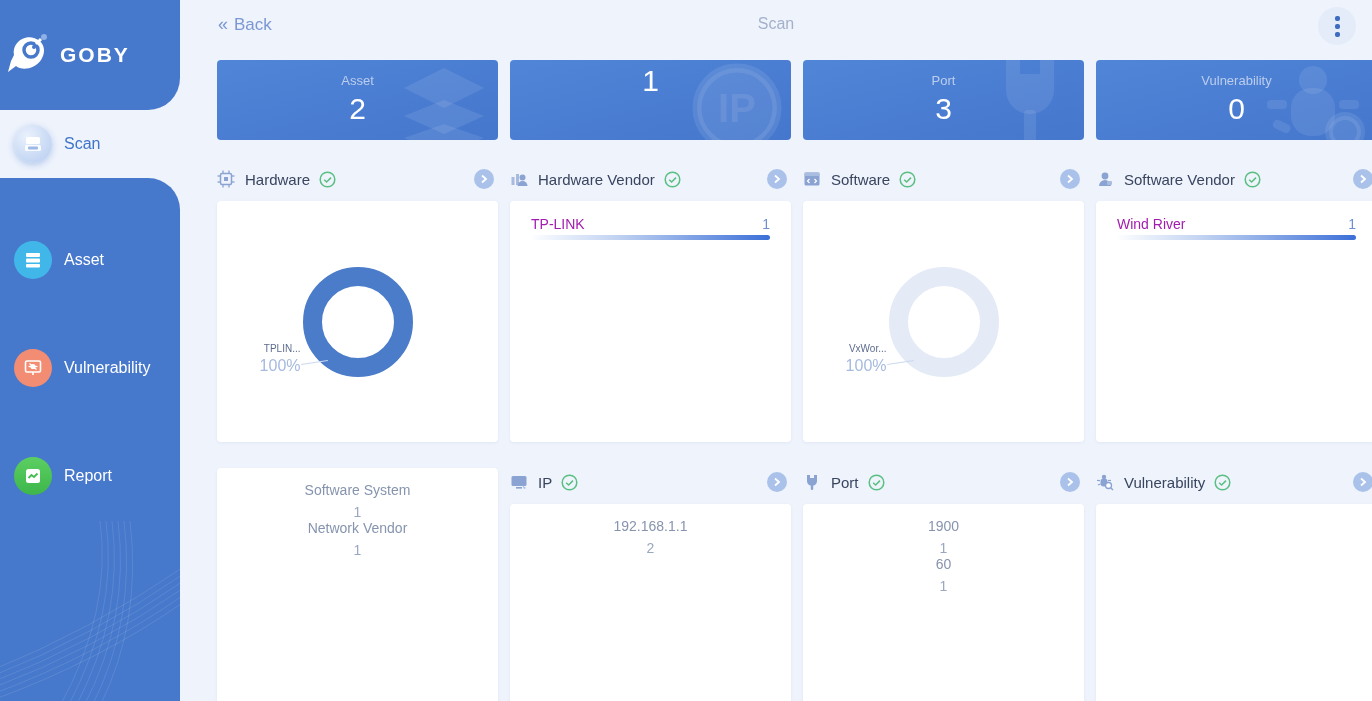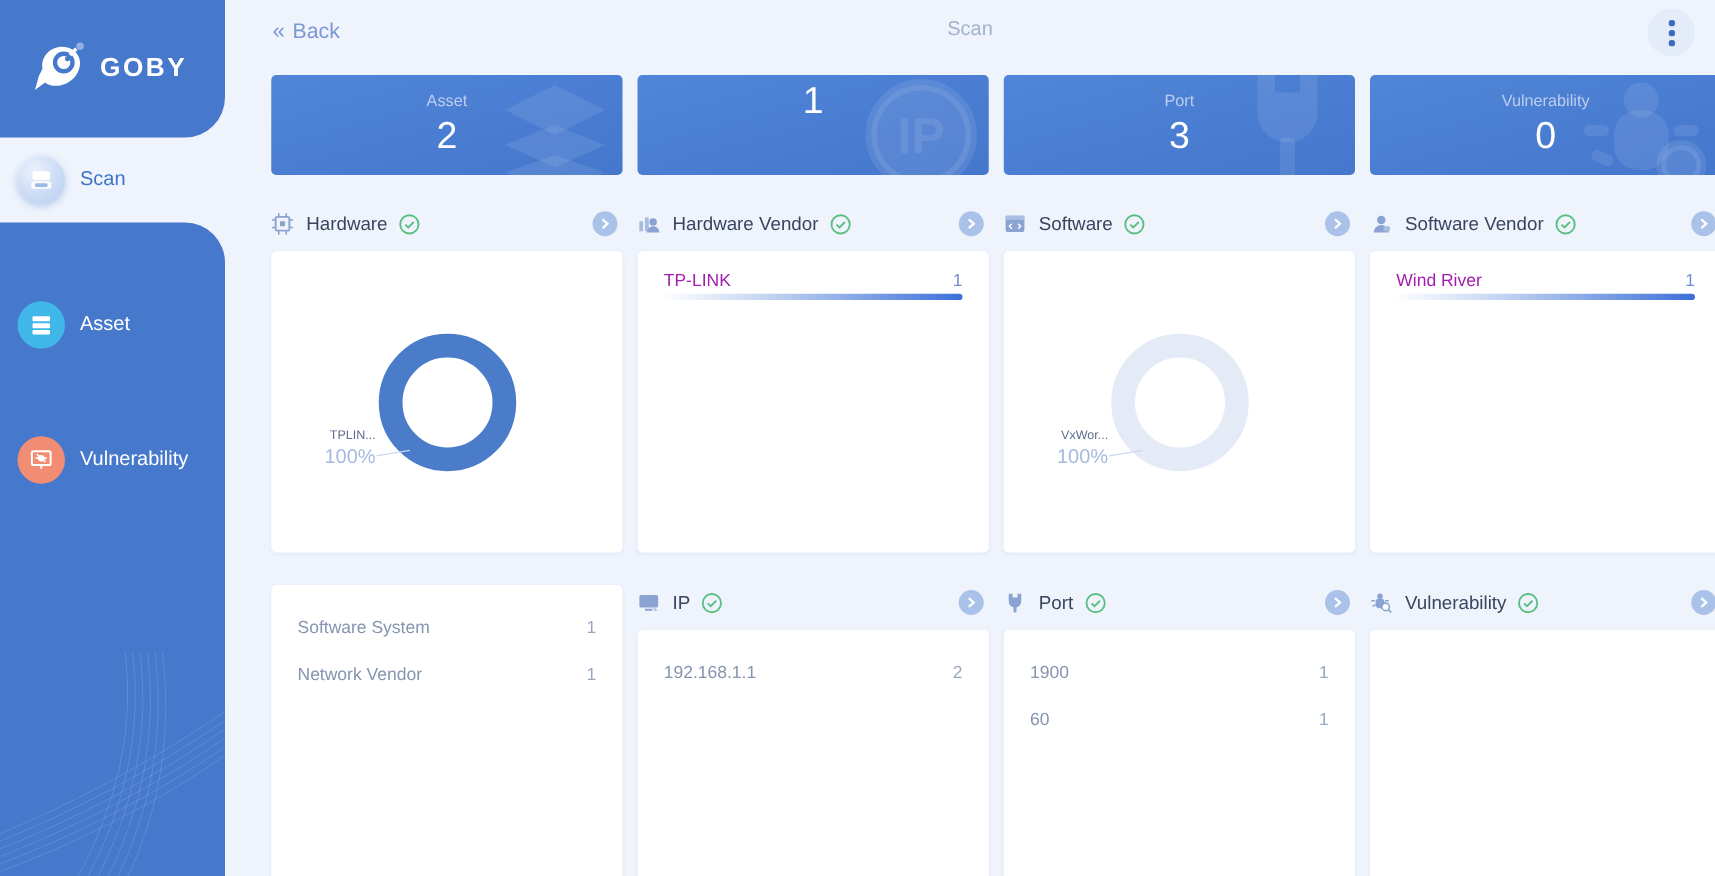--- a/index.html
+++ b/index.html
@@ -2,21 +2,21 @@
 <html><head>
 <meta charset="utf-8">
 <style>
   * { margin:0; padding:0; box-sizing:border-box; }
   html,body { width:1372px; height:701px; overflow:hidden; }
   body { font-family:"Liberation Sans", sans-serif; background:#eef3fc; position:relative; }
 
   
   .sidebar { position:absolute; left:0; top:0; width:180px; height:701px; background:#eef3fc; z-index:5; }
   .logo-block { position:absolute; top:0; left:0; width:180px; height:110px; background:#4678cb;
-                border-bottom-right-radius:32px; display:flex; align-items:center; padding-left:24px; cursor:pointer; }
+                border-bottom-right-radius:32px; display:flex; align-items:center; padding-left:4px; cursor:pointer; }
   .logo-text { color:#fff; font-size:21px; font-weight:bold; letter-spacing:2px; margin-left:10px; }
   .nav-lower { position:absolute; top:178px; left:0; width:180px; bottom:0; background:#4678cb;
                border-top-right-radius:32px; overflow:hidden; }
   .side-item { display:flex; align-items:center; padding-left:14px; cursor:pointer; position:absolute; left:0; right:0; height:48px; }
   .side-item .label { color:#fff; font-size:16px; margin-left:12px; }
   .active-row { position:absolute; top:110px; height:68px; left:0; right:0; display:flex; align-items:center; padding-left:14px; cursor:pointer; }
   .active-row .label { color:#3f74c8; font-size:16px; margin-left:12px; }
   .icon-circle { width:38px; height:38px; border-radius:50%; display:flex; align-items:center; justify-content:center; flex:0 0 auto; }
   .scan-circle  { background:radial-gradient(circle at 35% 30%, #eaf1fc, #b4cbf0); box-shadow:0 2px 6px rgba(70,120,203,.35); }
   .asset-circle { background:#41b7e9; }
@@ -67,21 +67,21 @@
   
   .bar-row { padding:15px 21px 0; cursor:pointer; }
   .bar-top { display:flex; justify-content:space-between; align-items:baseline; }
   .bar-label { font-size:14px; color:#a21caf; }
   .bar-value { font-size:14px; color:#6f8fd2; }
   .bar-track { margin-top:3px; height:5px; border-radius:3px;
                background:linear-gradient(90deg,#fdfeff 0%,#c3d4f2 35%,#3b6fd8 100%); }
 
   
   .list-body { padding-top:14px; }
-  .list-row { display:flex; justify-content:space-between; padding:0 21px; height:38px; align-items:center; cursor:pointer; }
+  .list-row { display:flex; justify-content:space-between; padding:0 21px; height:38px; align-items:center; cursor:pointer;flex-direction:column; }
   .list-label { font-size:14px; color:#8694ae; }
   .list-value { font-size:14px; color:#9aa7c0; }
 </style>
 </head>
 <body>
 
 <div class="sidebar">
 
   <div class="logo-block">
     <span>
@@ -122,20 +122,29 @@
       <span class="icon-circle vuln-circle">
         <svg width="20" height="20" viewBox="0 0 20 20">
           <rect x="2.5" y="3" width="15" height="11" rx="1.5" fill="none" stroke="#fff" stroke-width="1.6"></rect>
           <circle cx="10" cy="8.5" r="2.6" fill="#fff"></circle>
           <line x1="5.5" y1="8.5" x2="14.5" y2="8.5" stroke="#fff" stroke-width="1.3"></line>
           <line x1="6.5" y1="5.5" x2="13.5" y2="11.5" stroke="#fff" stroke-width="1.3"></line>
           <line x1="10" y1="14" x2="10" y2="17" stroke="#fff" stroke-width="1.6"></line>
         </svg>
       </span>
       <span class="label">Vulnerability</span>
+    </div>
+    <div class="side-item" style="top:274px">
+      <span class="icon-circle report-circle">
+        <svg width="20" height="20" viewBox="0 0 20 20">
+          <rect x="3" y="3" width="14" height="14" rx="2.5" fill="#fff"></rect>
+          <polyline points="5.5,12 8.5,9 11,11 14.5,7.5" fill="none" stroke="#46bd52" stroke-width="1.8"></polyline>
+        </svg>
+      </span>
+      <span class="label">Report</span>
     </div>
 
     <svg class="decor" width="180" height="180" viewBox="0 0 180 180">
       <g fill="none" stroke="rgba(255,255,255,0.16)" stroke-width="0.7">
         <path d="M-10 150 Q 90 110 185 45"></path>
           <path d="M-10 156 Q 92 116 185 52"></path>
         <path d="M-10 162 Q 94 122 185 59"></path>
           <path d="M-10 168 Q 96 128 185 66"></path>
         <path d="M-10 174 Q 98 134 185 73"></path>
           <path d="M-10 180 Q 100 140 185 80"></path>

